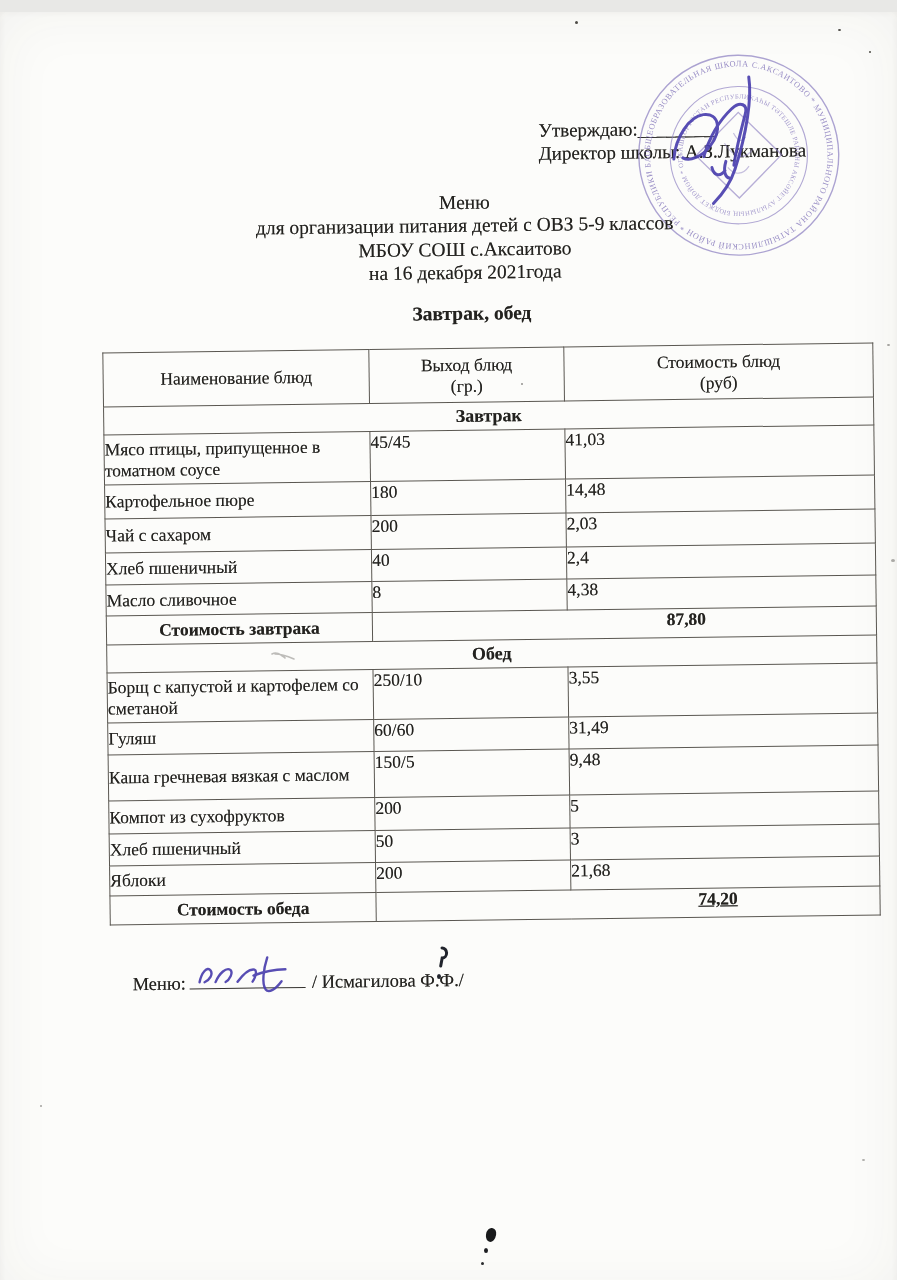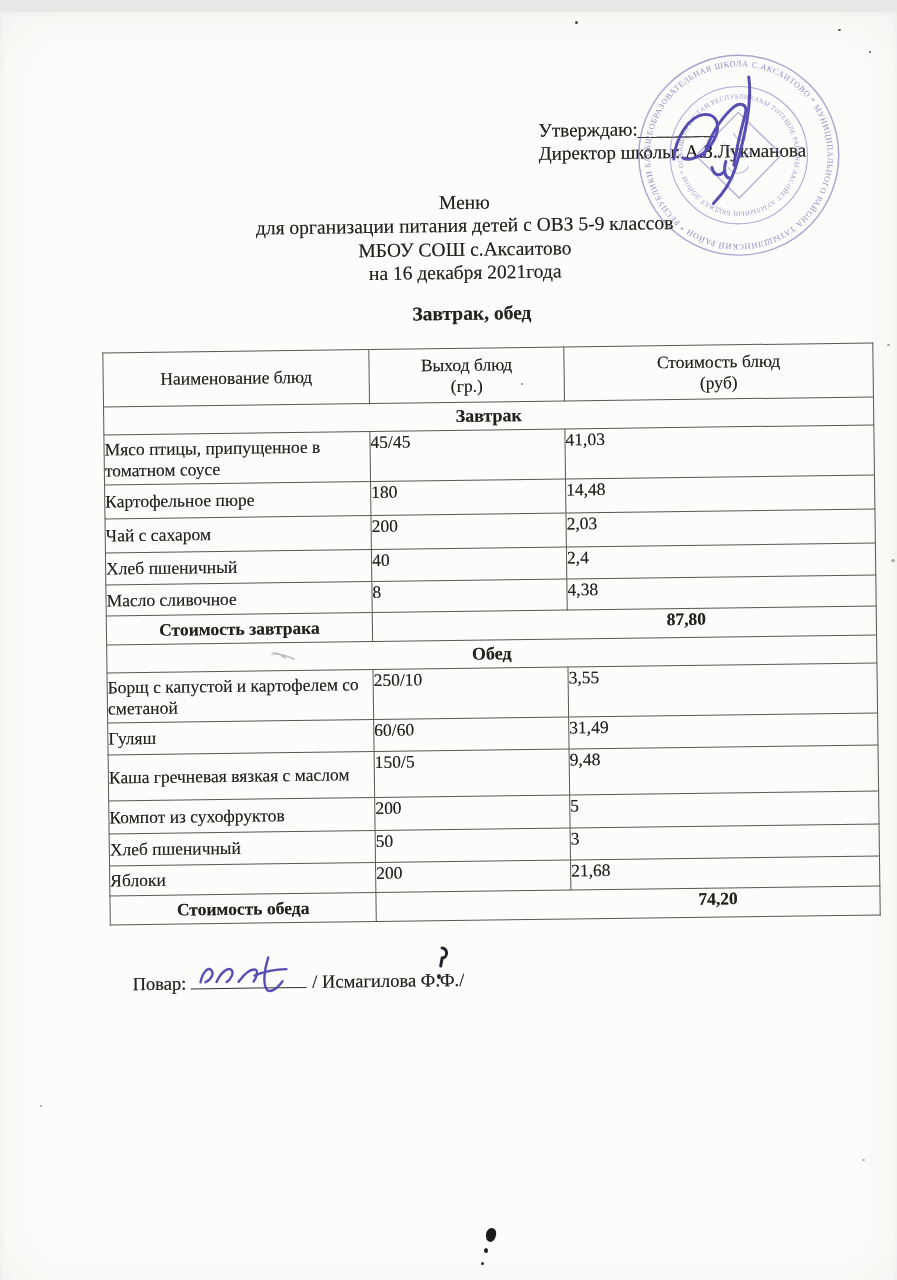--- a/index.html
+++ b/index.html
@@ -65,21 +65,21 @@
     vertical-align:top;text-align:left;
     padding:2px 4px 2px 7px;
   }
   td.tlabel{
     text-align:center;vertical-align:middle;font-weight:bold;padding-top:4px;
   }
   td.tval{
     vertical-align:top;text-align:center;font-weight:bold;padding-top:1px;
   }
   td.tval .sh-b{display:inline-block;transform:translateX(62px);}
-  td.tval .sh-l{display:inline-block;transform:translateX(90px);}
+  td.tval .sh-l{display:inline-block;transform:translateX(90px);text-decoration:underline;}
 
   
   .footer{
     position:absolute;left:128px;top:951px;
     font-size:18.5px;white-space:nowrap;
   }
   .footer .sigline{
     display:inline-block;position:relative;width:116px;height:22px;
     border-bottom:1.6px solid #35332f;margin:0 6px 0 4px;vertical-align:baseline;
   }
@@ -232,21 +232,21 @@
         <tr style="height:29px">
           <td class="tlabel">Стоимость обеда</td>
           <td class="tval" colspan="2">
             <span class="sh-l">74,20</span>
           </td>
         </tr>
       </tbody>
     </table>
 
     <div class="footer soft">
-      <span>Повар:</span><span class="sigline"><svg viewBox="0 0 112 44">
+      <span>Меню:</span><span class="sigline"><svg viewBox="0 0 112 44">
         <g fill="none" stroke="#4a3fae" stroke-width="2.4" stroke-linecap="round" stroke-linejoin="round" opacity="0.92">
           <path d="M 8,30 C 10,20 16,14 19,18 C 22,22 18,28 13,30"></path>
           <path d="M 24,30 C 28,21 35,15 39,18 C 42,21 38,28 34,30"></path>
           <path d="M 46,30 C 52,22 58,17 63,18 C 66,19 64,26 61,30"></path>
           <path d="M 76,6 C 72,18 70,32 74,38 C 77,42 84,38 90,30"></path>
           <path d="M 62,24 C 72,20 84,18 94,18"></path>
         </g>
       </svg></span><span>/ Исмагилова Ф.Ф./</span>
     </div>
 

